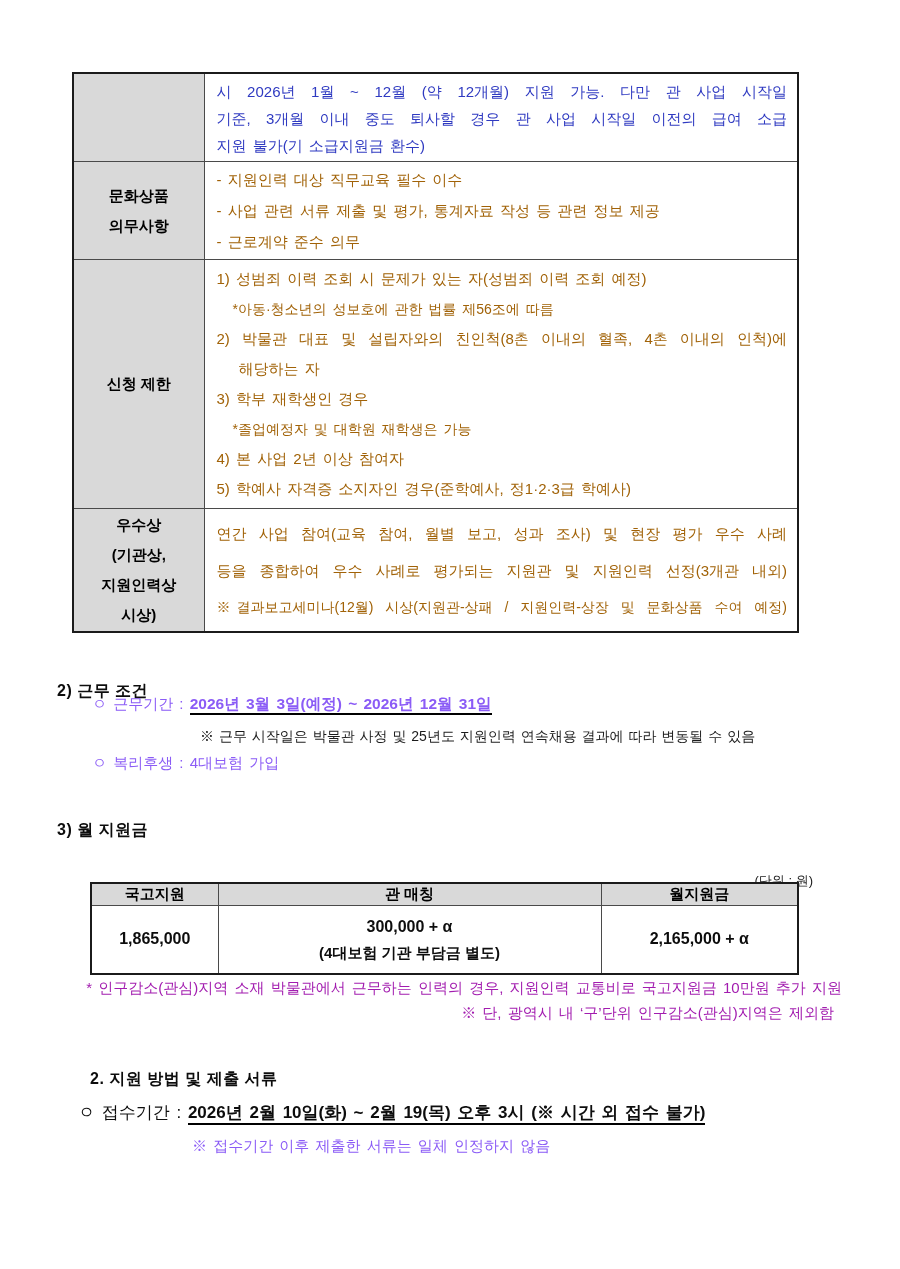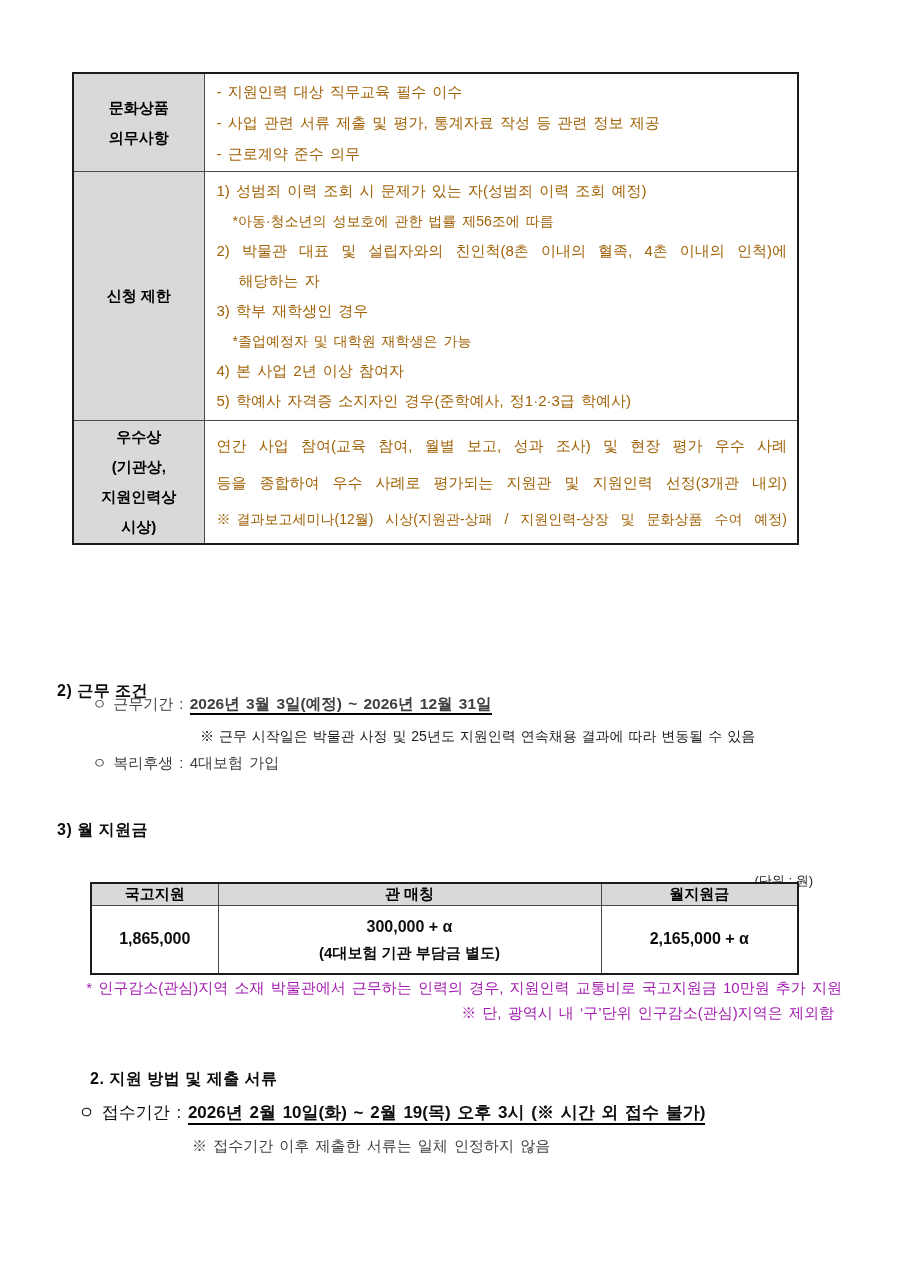--- a/index.html
+++ b/index.html
@@ -26,21 +26,21 @@
   .t1 .r4 .ccell div { line-height:37px; }
   .t1 .r4 .hcell { line-height:30px; }
   .sub { padding-left:16px; font-size:14px; }
   .cont { padding-left:22px; }
   .smallnote { font-size:14px; }
   .jl { text-align:justify; text-align-last:justify; }
 
   
   .abs { position:absolute; white-space:nowrap; }
   .h-sec { font-size:16px; font-weight:bold; color:#0d0d0d; letter-spacing:0.5px; }
-  .body-line { font-size:15px; color:#404040; word-spacing:2px; }
+  .body-line { font-size:15px; color:#8b5cf6; word-spacing:2px; }
   .note-line { font-size:14px; color:#1b1b1b; word-spacing:1px; }
   .ul-bold {
     font-weight:bold; border-bottom:2px solid #000; padding-bottom:1px;
   }
   .big-line { font-size:17px; color:#0d0d0d; word-spacing:2px; }
   .unit-note { font-size:13px; color:#1b1b1b; }
   .blue-note { font-size:15px; color:#a21caf; word-spacing:2px; }
 
   
   table.t2 {
@@ -58,20 +58,28 @@
 <body>
 
 <div class="page">
 
   <table class="t1">
     <colgroup>
         <col style="width:131px">
         <col style="width:594px">
       </colgroup>
     <tbody>
+        <tr class="r1" style="height:83px">
+      <td class="hcell"></td>
+      <td class="ccell">
+        <div class="jl">시 2026년 1월 ~ 12월 (약 12개월) 지원 가능. 다만 관 사업 시작일</div>
+        <div class="jl">기준, 3개월 이내 중도 퇴사할 경우 관 사업 시작일 이전의 급여 소급</div>
+        <div>지원 불가(기 소급지원금 환수)</div>
+      </td>
+    </tr>
     <tr class="r2" style="height:93px">
       <td class="hcell">
         <div>문화상품</div>
         <div>의무사항</div>
       </td>
       <td class="ccell">
         <div>- 지원인력 대상 직무교육 필수 이수</div>
         <div>- 사업 관련 서류 제출 및 평가, 통계자료 작성 등 관련 정보 제공</div>
         <div>- 근로계약 준수 의무</div>
       </td>

